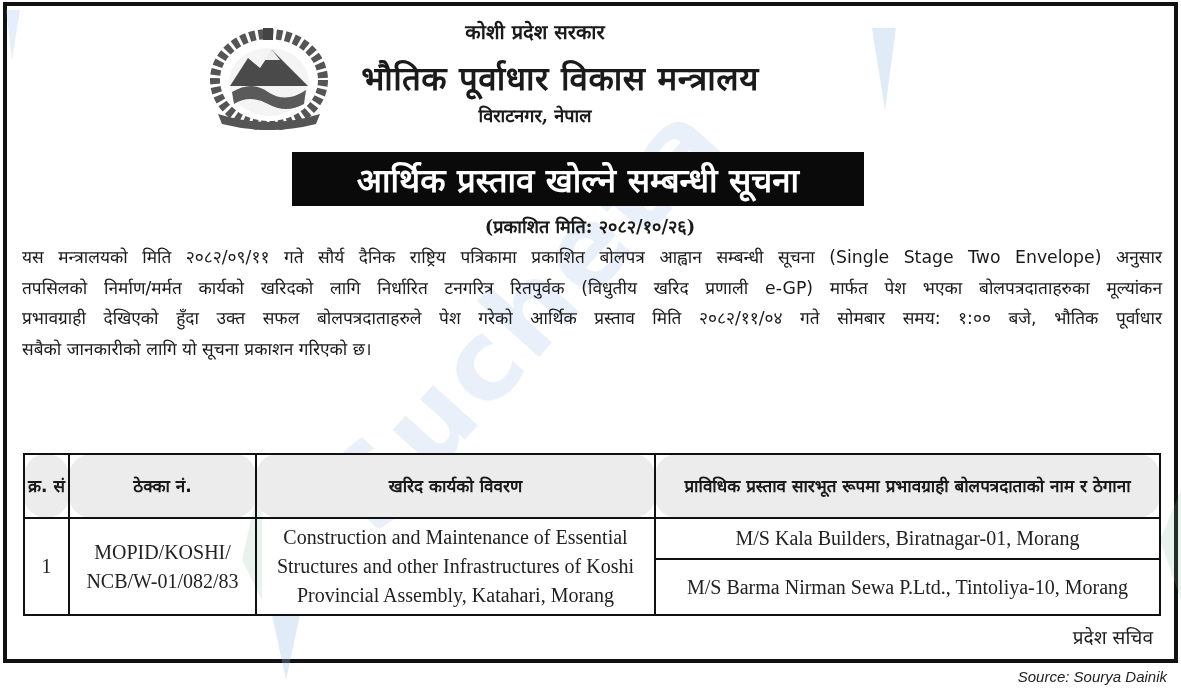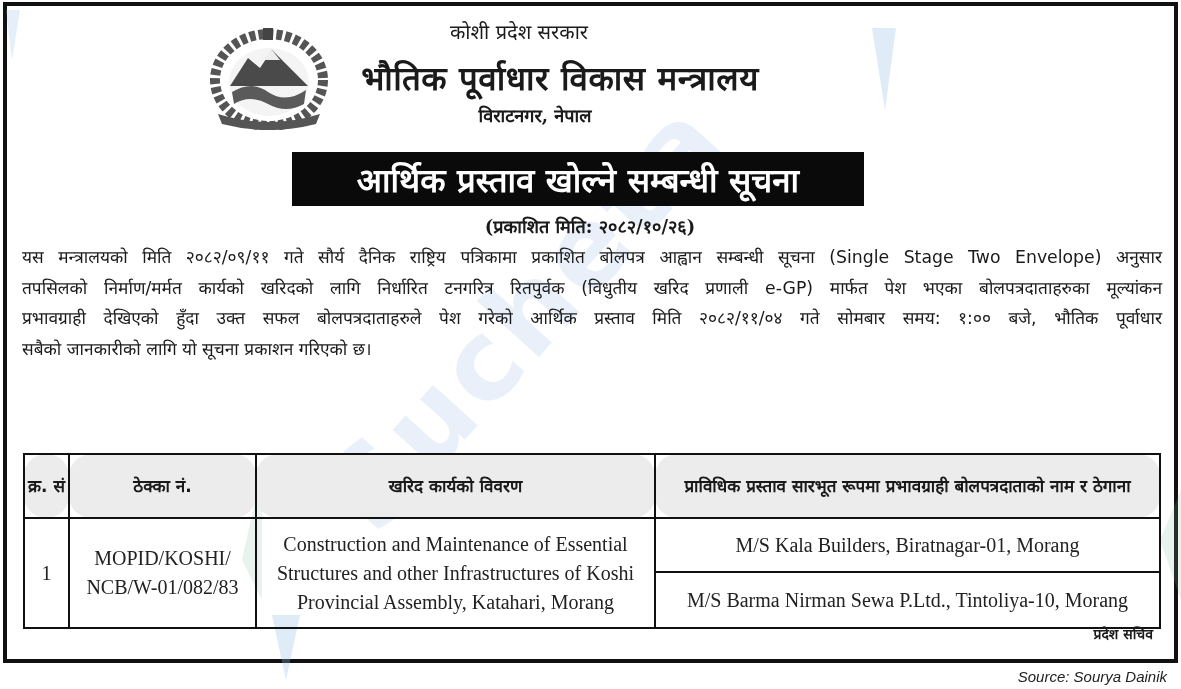--- a/index.html
+++ b/index.html
@@ -7,21 +7,21 @@
   body { position: relative; font-family: "DejaVu Serif", serif; color: #1a1a1a; }
 
   .frame {
     position: absolute; left: 3px; top: 2px; width: 1175px; height: 661px;
     border: 4px solid #111; background: #fff;
   }
 
   .emblem { position: absolute; left: 208px; top: 24px; width: 122px; height: 106px; }
 
   .hdr-line { position: absolute; left: 0; width: 100%; text-align: center; color: #1a1a1a; }
-  .hdr-gov { top: 18px; left: 284px; width: 470px; font-size: 20px; font-weight: normal; }
+  .hdr-gov { top: 18px; left: 300px; width: 470px; font-size: 20px; font-weight: bold; }
   .hdr-ministry { top: 55px; left: 300px; width: 520px; font-size: 33px; font-weight: bold; letter-spacing: 0.5px; }
   .hdr-city { top: 103px; left: 300px; width: 470px; font-size: 18px; font-weight: bold; }
 
   .title-band {
     position: absolute; left: 292px; top: 152px; width: 572px; height: 54px;
     background: #0a0a0a; color: #fff; font-size: 33px; font-weight: bold;
     display: flex; align-items: center; justify-content: center;
   }
   .pub-date { position: absolute; left: 300px; top: 214px; width: 580px; text-align: center; font-size: 18px; font-weight: bold; }
 
@@ -33,24 +33,24 @@
   .body-para .ln { display: block; white-space: nowrap; text-align: justify; text-align-last: justify; }
   .body-para .ln.last { text-align-last: left; }
 
   table.bids {
     position: absolute; left: 23px; top: 453px; width: 1136px;
     border-collapse: collapse; table-layout: fixed;
   }
   table.bids th, table.bids td { border: 2.5px solid #111; text-align: center; vertical-align: middle; }
   table.bids th { background: #ececec; font-weight: bold; font-size: 17px; font-family: "DejaVu Sans", sans-serif; line-height: 26px; height: 64px; border-radius: 22px; }
   table.bids td { font-family: "Liberation Serif", serif; font-size: 20px; line-height: 29px; color: #222; }
-  table.bids td.bidder { height: 54px; border-radius: 20px; }
+  table.bids td.bidder { height: 41px; border-radius: 20px; }
   table.bids td.bidder2 { height: 56px; }
 
-  .signature { position: absolute; right: 28px; top: 624px; font-size: 14px; font-weight: bold; font-family: "DejaVu Sans", sans-serif; }
+  .signature { position: absolute; right: 28px; top: 624px; font-size: 19px; font-weight: normal; font-family: "DejaVu Sans", sans-serif; }
   .source { position: absolute; right: 14px; top: 668px; font-size: 15px; font-style: italic; font-family: "Liberation Sans", sans-serif; color: #222; }
 
   .watermark {
     position: absolute; left: 300px; top: 470px; font-size: 110px; font-weight: bold;
     color: rgba(120,160,215,0.16); transform: rotate(-48deg); transform-origin: left top;
     font-family: "DejaVu Sans", sans-serif; pointer-events: none; letter-spacing: 4px;
   }
   .wm-shard { position: absolute; pointer-events: none; }
 </style>
 </head>

